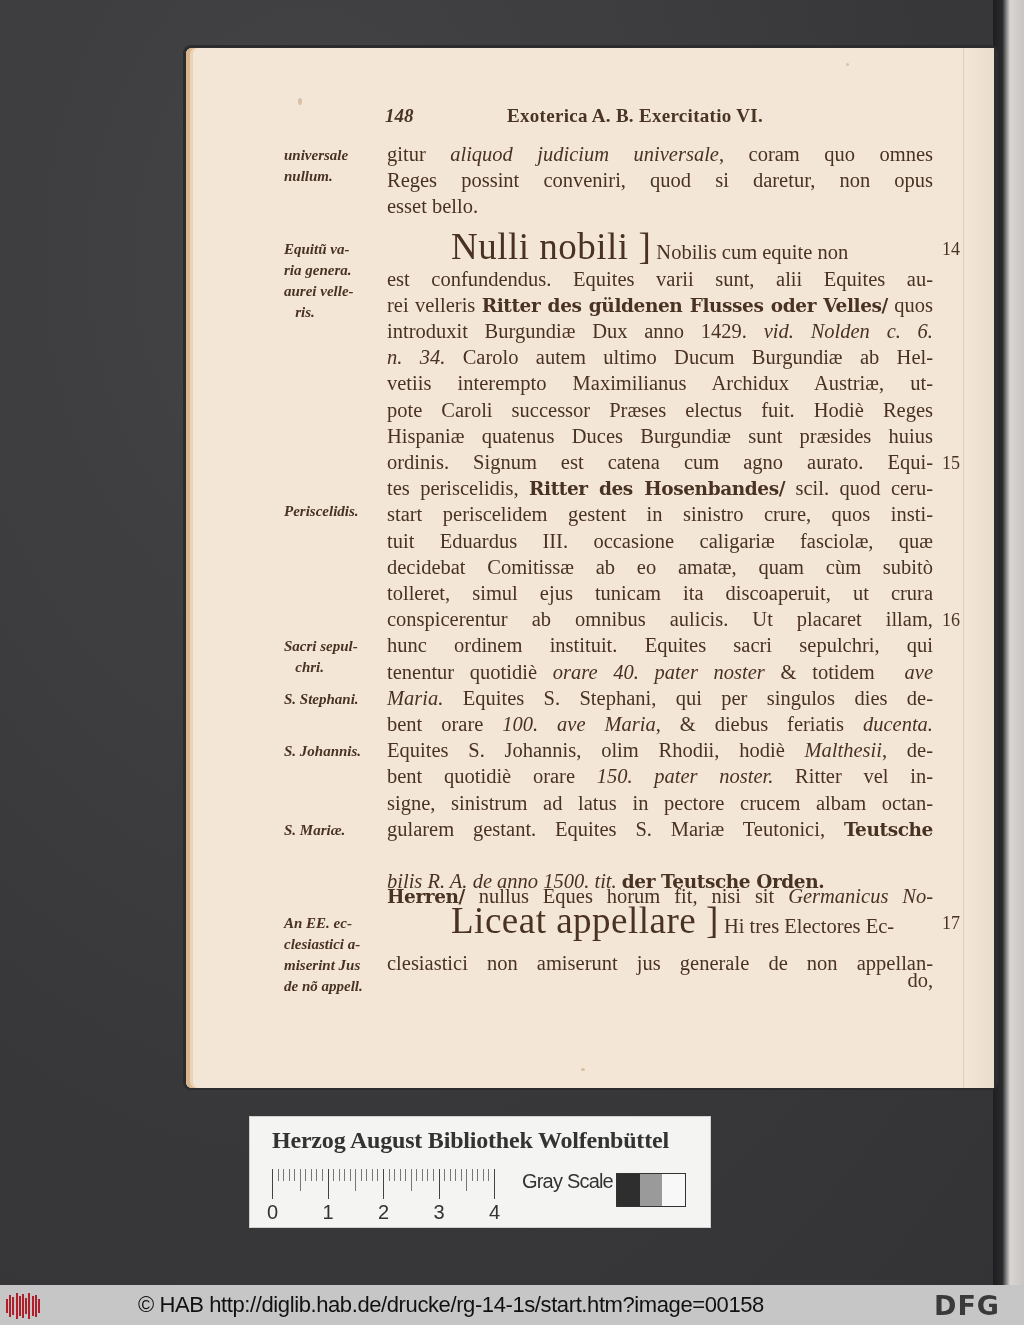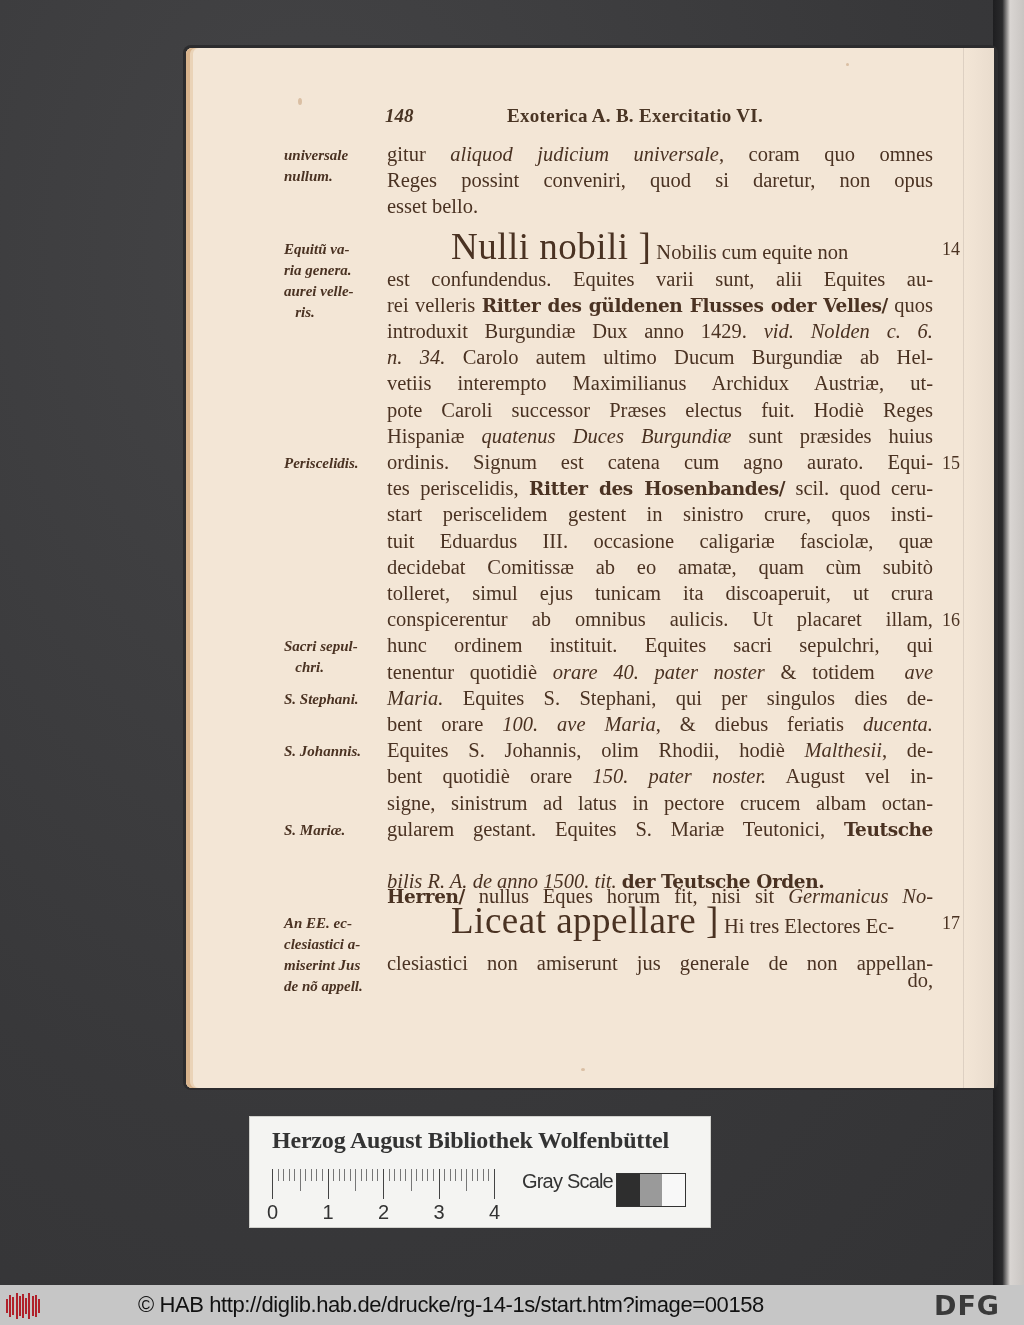--- a/index.html
+++ b/index.html
@@ -117,55 +117,55 @@
     <div class="line" style="top: 0px;"><span>gitur </span><span style="font-style: italic;">aliquod judicium universale</span><span>, coram quo omnes</span></div>
     <div class="line" style="top: 26.2px;"><span>Reges possint conveniri, quod si daretur, non opus</span></div>
     <div class="line last" style="top: 52.4px;"><span>esset bello.</span></div>
     <div class="line lemma-line" style="top: 86.6px; text-indent: 64px; text-align-last: left;"><span class="big">Nulli nobili ]</span><span> Nobilis cum equite non</span></div>
     <div class="line" style="top: 124.6px;"><span>est confundendus.   Equites varii sunt, alii Equites au-</span></div>
     <div class="line" style="top: 150.8px;"><span>rei velleris </span><span class="fraktur">Ritter des güldenen Flusses oder Velles/</span><span> quos</span></div>
     <div class="line" style="top: 177px;"><span>introduxit Burgundiæ Dux anno 1429. </span><span style="font-style: italic;">vid. Nolden c. 6.</span></div>
     <div class="line" style="top: 203.2px;"><span style="font-style: italic;">n. 34.</span><span>  Carolo autem ultimo Ducum Burgundiæ ab Hel-</span></div>
     <div class="line" style="top: 229.4px;"><span>vetiis interempto Maximilianus Archidux Austriæ, ut-</span></div>
     <div class="line" style="top: 255.6px;"><span>pote Caroli successor Præses electus fuit.   Hodiè Reges</span></div>
-    <div class="line" style="top: 281.8px;"><span>Hispaniæ </span><span style="font-style: italic;">quatenus Duces Burgundiæ</span><span> sunt præsides huius</span></div>
+    <div class="line" style="top: 281.8px;"><span>Hispaniæ </span><span style="">quatenus Duces Burgundiæ</span><span> sunt præsides huius</span></div>
     <div class="line" style="top: 308px;"><span>ordinis.   Signum est catena cum agno aurato.   Equi-</span></div>
     <div class="line" style="top: 334.2px;"><span>tes periscelidis, </span><span class="fraktur">Ritter des Hosenbandes/</span><span> scil. quod ceru-</span></div>
     <div class="line" style="top: 360.4px;"><span>start periscelidem gestent in sinistro crure, quos insti-</span></div>
     <div class="line" style="top: 386.6px;"><span>tuit Eduardus III. occasione caligariæ fasciolæ, quæ</span></div>
     <div class="line" style="top: 412.8px; font-family: Liberation Serif, serif;"><span>decidebat Comitissæ ab eo amatæ, quam cùm subitò</span></div>
     <div class="line" style="top: 439px;"><span>tolleret, simul ejus tunicam ita discoaperuit, ut crura</span></div>
     <div class="line" style="top: 465.2px;"><span>conspicerentur ab omnibus aulicis.   Ut placaret illam,</span></div>
     <div class="line" style="top: 491.4px;"><span>hunc ordinem instituit.   Equites sacri sepulchri, qui</span></div>
     <div class="line" style="top: 517.6px;"><span>tenentur quotidiè </span><span style="font-style: italic;">orare 40. pater noster</span><span> &amp; totidem </span><span style="font-style: italic; margin-left: 14px;">ave</span></div>
     <div class="line" style="top: 543.8px;"><span style="font-style: italic;">Maria.</span><span>   Equites S. Stephani, qui per singulos dies de-</span></div>
     <div class="line" style="top: 570px;"><span>bent orare </span><span style="font-style: italic;">100. ave Maria</span><span>, &amp; diebus feriatis </span><span style="font-style: italic;">ducenta.</span></div>
     <div class="line" style="top: 596.2px;"><span>Equites S. Johannis, olim Rhodii, hodiè </span><span style="font-style: italic;">Malthesii</span><span>, de-</span></div>
-    <div class="line" style="top: 622.4px;"><span>bent quotidiè orare </span><span style="font-style: italic;">150. pater noster.</span><span> August vel in-</span></div>
+    <div class="line" style="top: 622.4px;"><span>bent quotidiè orare </span><span style="font-style: italic;">150. pater noster.</span><span> Ritter vel in-</span></div>
     <div class="line" style="top: 648.6px;"><span>signe, sinistrum ad latus in pectore crucem albam octan-</span></div>
     <div class="line" style="top: 674.8px;"><span>gularem gestant.   Equites S. Mariæ Teutonici, </span><span class="fraktur">Teutsche</span></div>
     <div class="line" style="top: 742px;"><span class="fraktur">Herren/</span><span> nullus Eques horum fit, nisi sit </span><span style="font-style: italic;">Germanicus No-</span></div>
     <div class="line last" style="top: 727.2px;"><span style="font-style: italic;">bilis R. A.</span><span> </span><span style="font-style: italic;">de anno 1500. tit.</span><span> </span><span class="fraktur">der Teutsche Orden.</span></div>
     <div class="line lemma-line" style="top: 761.4px; text-indent: 64px; text-align-last: left;"><span class="big">Liceat appellare ]</span><span> Hi tres Electores Ec-</span></div>
     <div class="line" style="top: 809px;"><span>clesiastici non amiserunt jus generale de non appellan-</span></div>
     <div class="line right" style="top: 825.6px;"><span>do,</span></div>
   </div>
 <div id="margin-layer">
     <div class="margin-note" style="top: 145px;">
       <div style="white-space: pre;">universale</div>
       <div style="white-space: pre;">nullum.</div>
     </div>
     <div class="margin-note" style="top: 238.6px;">
       <div style="white-space: pre;">Equitũ va-</div>
       <div style="white-space: pre;">ria genera.</div>
       <div style="white-space: pre;">aurei velle-</div>
       <div style="white-space: pre;">   ris.</div>
     </div>
     <div class="margin-note" style="top: 453px;">
-      <div style="white-space: pre;">Periscelidis.</div>
+      <div style="white-space: pre; margin-top: 48px;">Periscelidis.</div>
     </div>
     <div class="margin-note" style="top: 636.4px;">
       <div style="white-space: pre;">Sacri sepul-</div>
       <div style="white-space: pre;">   chri.</div>
     </div>
     <div class="margin-note" style="top: 688.8px;">
       <div style="white-space: pre;">S. Stephani.</div>
     </div>
     <div class="margin-note" style="top: 741.2px;">
       <div style="white-space: pre;">S. Johannis.</div>

